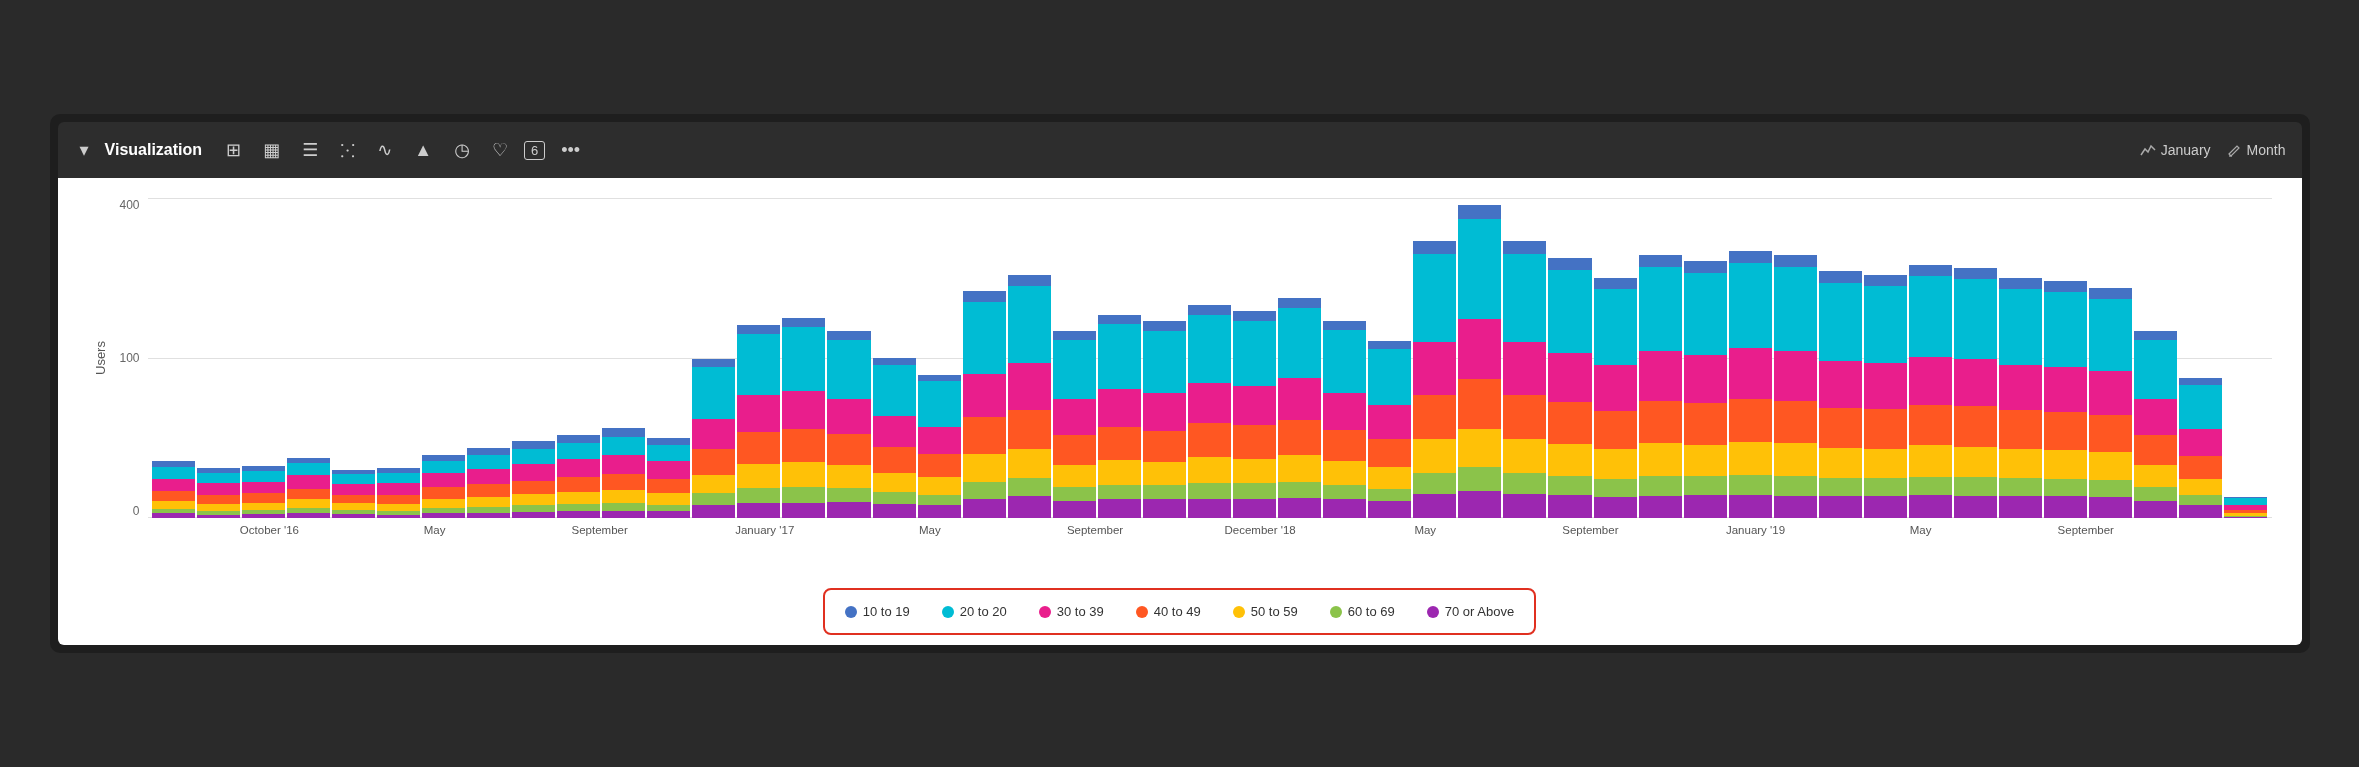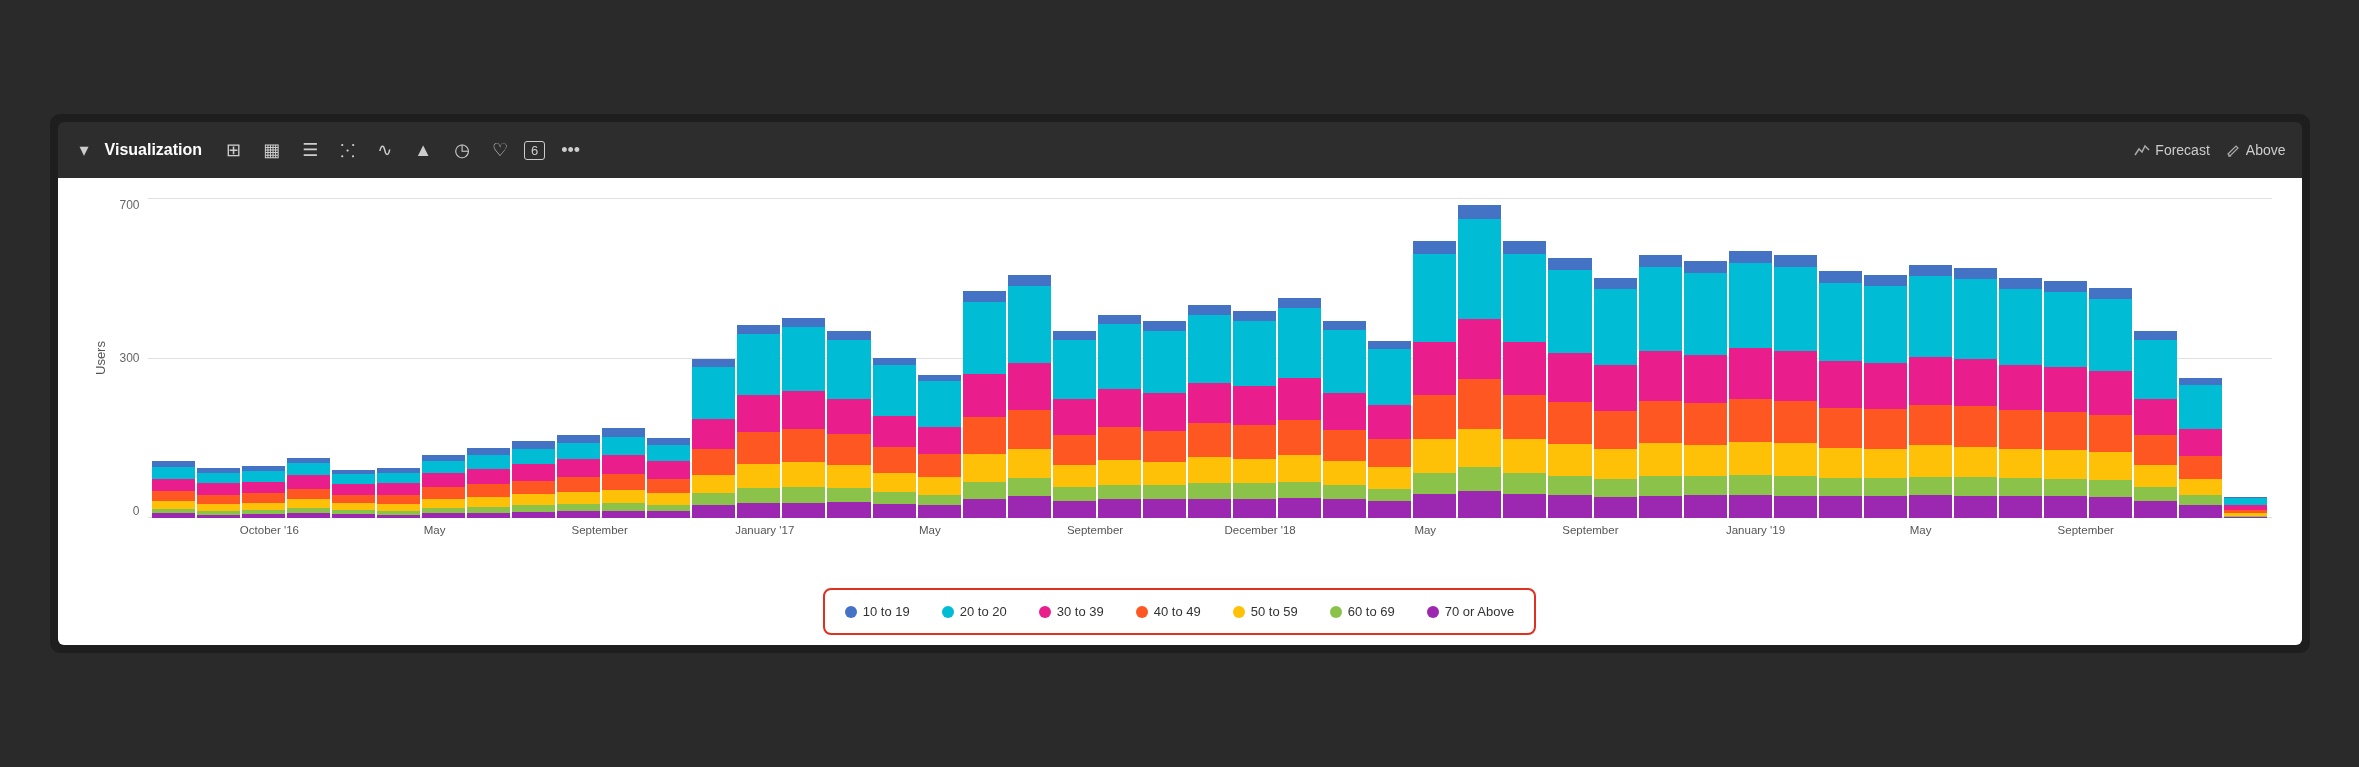--- a/index.html
+++ b/index.html
@@ -214,39 +214,39 @@
       <span class="toolbar-icon">♡</span>
       <span class="toolbar-badge">6</span>
       <span class="toolbar-icon">•••</span>
     </div>
     <div class="toolbar-right">
       <span class="toolbar-btn">
         <svg width="16" height="16" viewBox="0 0 16 16" fill="none" style="display:inline-block;vertical-align:middle">
           <path d="M1 13 L5 7 L8 10 L11 4 L15 8" stroke="#aaa" stroke-width="1.5" fill="none"></path>
           <path d="M11 4 L15 8" stroke="#aaa" stroke-width="1" stroke-dasharray="2,1"></path>
         </svg>
-        <span>Forecast</span>
+        <span>January</span>
       </span>
       <span class="toolbar-btn">
         <svg width="15" height="15" viewBox="0 0 15 15" fill="none" style="display:inline-block;vertical-align:middle">
           <path d="M2 11 L10 3 L12 5 L4 13 Z" stroke="#aaa" stroke-width="1.2" fill="none"></path>
           <line x1="2" y1="13" x2="5" y2="13" stroke="#aaa" stroke-width="1.2"></line>
         </svg>
-        <span>Above</span>
+        <span>Month</span>
       </span>
     </div>
   </div>
 
   <div class="chart-area">
     <div class="chart-wrapper">
       <div class="chart-inner">
         <div class="y-axis-label">Users</div>
         <div class="y-axis">
-          <span class="y-tick">700</span>
-          <span class="y-tick">300</span>
+          <span class="y-tick">400</span>
+          <span class="y-tick">100</span>
           <span class="y-tick">0</span>
         </div>
         <div class="chart-plot" id="chart-plot">
           <div class="grid-lines">
             <div class="grid-line"></div>
             <div class="grid-line"></div>
             <div class="grid-line"></div>
           </div>
           <div class="bars-container" id="bars-container">
           <div class="bar-group">

